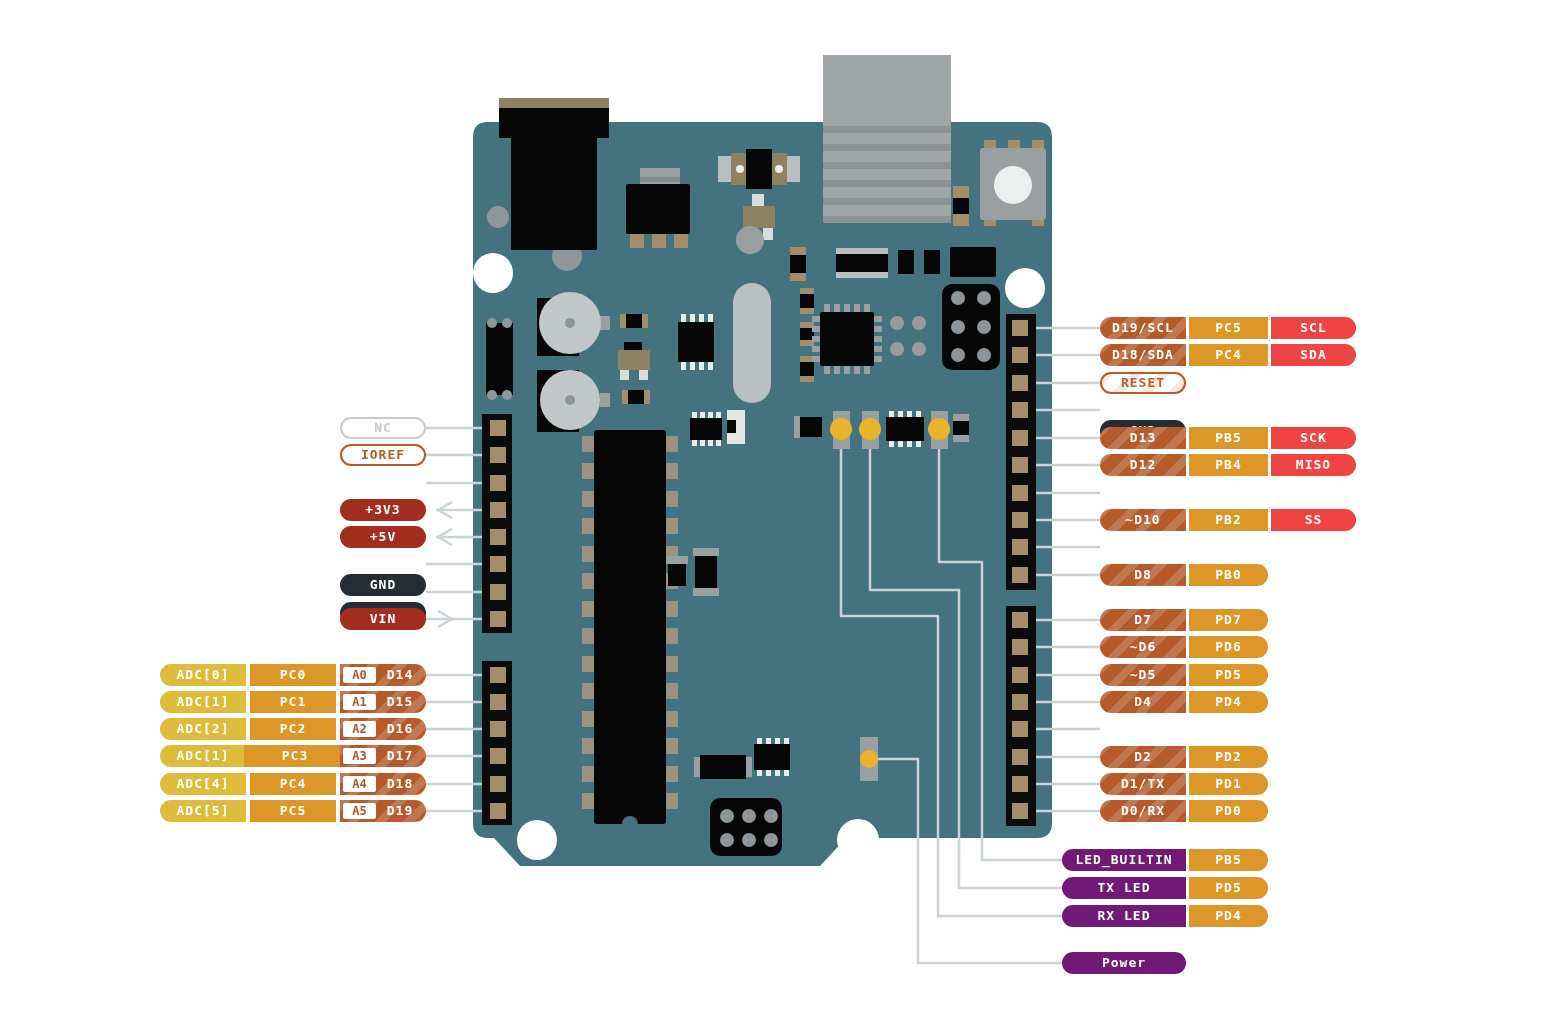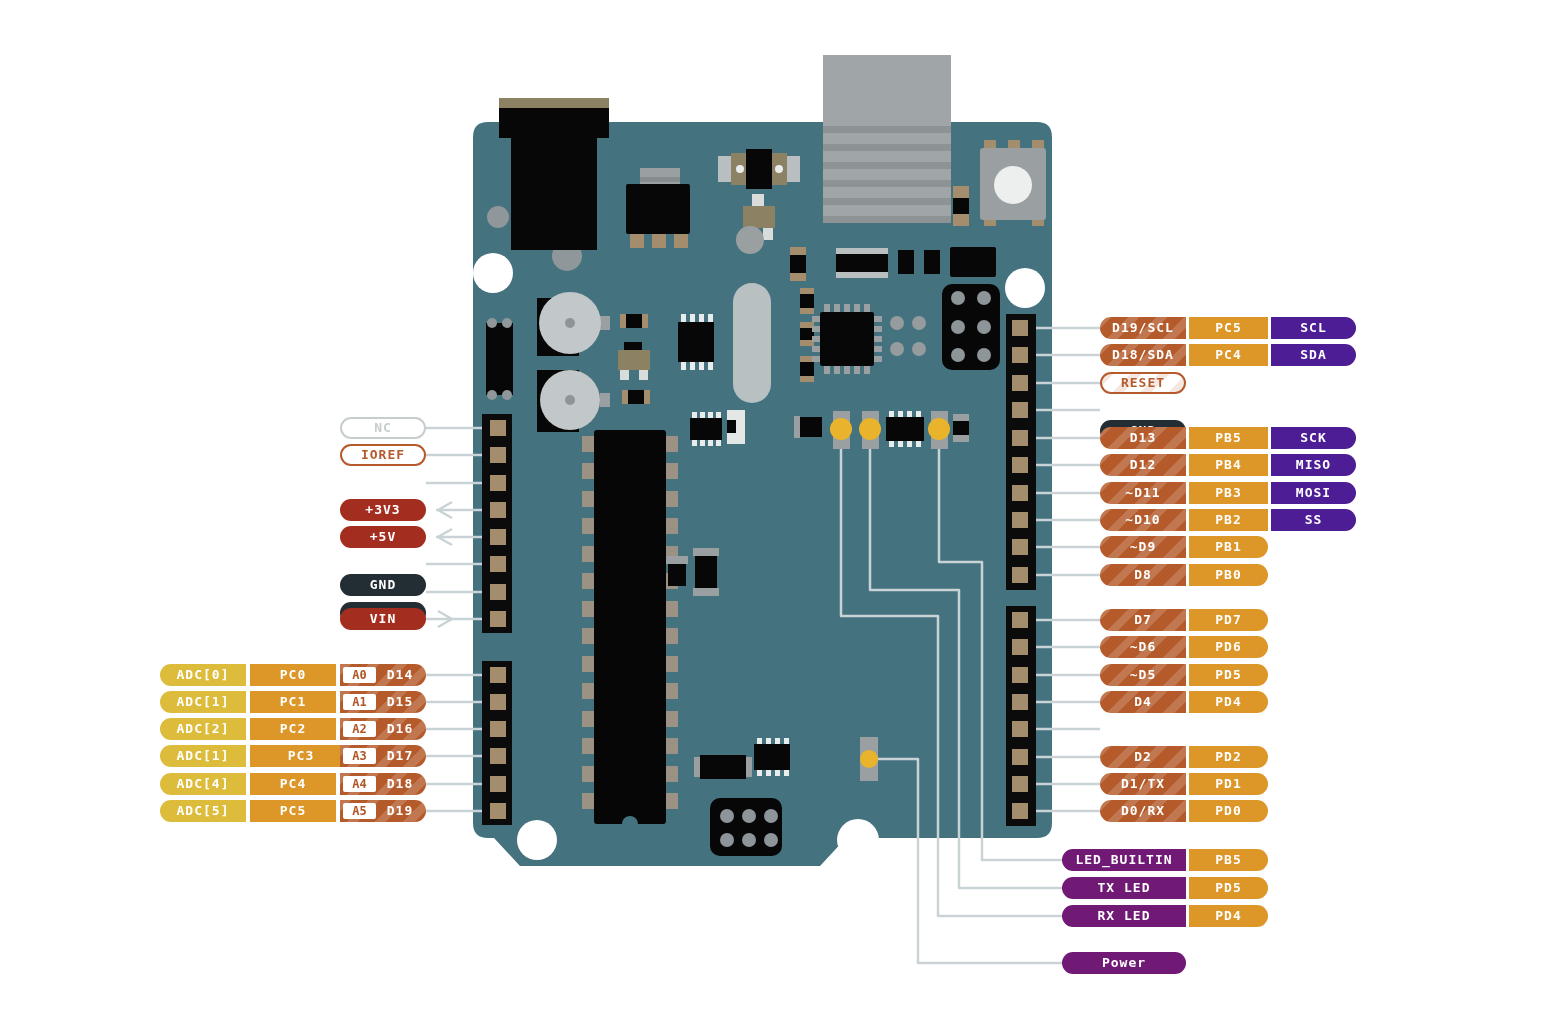--- a/index.html
+++ b/index.html
@@ -5,21 +5,21 @@
   html,body{margin:0;padding:0;background:#fff;}
   #canvas{position:relative;width:1544px;height:1020px;background:#fff;overflow:hidden;
           font-family:"DejaVu Sans Mono","Liberation Mono",monospace;}
   #board-svg{position:absolute;left:0;top:0;}
   .row{position:absolute;left:0;right:0;height:22px;}
   .pill{position:absolute;height:22px;box-sizing:border-box;display:block;
         font:bold 13px "DejaVu Sans Mono","Liberation Mono",monospace;
         color:#fff;text-align:center;line-height:22px;letter-spacing:1px;white-space:nowrap;}
   .c-pin{background:repeating-linear-gradient(135deg,rgba(255,255,255,.17) 0 8px,rgba(255,255,255,0) 8px 20px),#b55b2b;border-radius:11px 0 0 11px;}
   .c-port{background:#dd9628;}
-  .c-fn{background:#4c1d95;border-radius:0 11px 11px 0;}
+  .c-fn{background:#ef4444;border-radius:0 11px 11px 0;}
   .r-end{border-radius:0 11px 11px 0;}
   .l-end{border-radius:11px 0 0 11px;}
   .c-aref{background:repeating-linear-gradient(135deg,rgba(181,91,43,.14) 0 8px,rgba(0,0,0,0) 8px 20px),#fff;
           border:2px solid #b55b2b;color:#b55b2b;border-radius:11px;line-height:18px;}
   .c-outline{background:#fff;border:2px solid #b55b2b;color:#b55b2b;border-radius:11px;line-height:18px;}
   .c-nc{background:#fff;border:2px solid #c7cccd;color:#c7cccd;border-radius:11px;line-height:18px;}
   .c-gnd{background:#232d34;border-radius:11px;margin-top:21px;}
   .c-red{background:#a32d1e;border-radius:11px;}
   .c-green{background:#701a75;}
   .c-adc{background:#ddbc3c;border-radius:11px 0 0 11px;}
@@ -459,21 +459,21 @@
 <div class="row" style="top:718px">
   <span class="pill c-adc" style="left:160px;width:86px">ADC[2]</span>
   <span class="pill c-port" style="left:250px;width:86px">PC2</span>
   <span class="pill c-ad" style="left:340px;width:86px">
         <span class="a-box">A2</span>
         <span class="d-lbl">D16</span>
       </span>
 </div>
 <div class="row" style="top:745px">
   <span class="pill c-adc" style="left:160px;width:86px">ADC[1]</span>
-  <span class="pill c-port" style="left:250px;width:102px">PC3</span>
+  <span class="pill c-port" style="left:244px;width:102px">PC3</span>
   <span class="pill c-ad" style="left:340px;width:86px">
         <span class="a-box">A3</span>
         <span class="d-lbl">D17</span>
       </span>
 </div>
 <div class="row" style="top:773px">
   <span class="pill c-adc" style="left:160px;width:86px">ADC[4]</span>
   <span class="pill c-port" style="left:250px;width:86px">PC4</span>
   <span class="pill c-ad" style="left:340px;width:86px">
         <span class="a-box">A4</span>
@@ -508,34 +508,25 @@
 <div class="row" style="top:427px">
   <span class="pill c-pin" style="left:1100px;width:86px">D13</span>
   <span class="pill c-port" style="left:1189px;width:79px">PB5</span>
   <span class="pill c-fn" style="left:1271px;width:85px">SCK</span>
 </div>
 <div class="row" style="top:454px">
   <span class="pill c-pin" style="left:1100px;width:86px">D12</span>
   <span class="pill c-port" style="left:1189px;width:79px">PB4</span>
   <span class="pill c-fn" style="left:1271px;width:85px">MISO</span>
 </div>
-<div class="row" style="top:482px">
-  <span class="pill c-pin" style="left:1100px;width:86px">~D11</span>
-  <span class="pill c-port" style="left:1189px;width:79px">PB3</span>
-  <span class="pill c-fn" style="left:1271px;width:85px">MOSI</span>
-</div>
 <div class="row" style="top:509px">
   <span class="pill c-pin" style="left:1100px;width:86px">~D10</span>
   <span class="pill c-port" style="left:1189px;width:79px">PB2</span>
   <span class="pill c-fn" style="left:1271px;width:85px">SS</span>
 </div>
-<div class="row" style="top:536px">
-  <span class="pill c-pin" style="left:1100px;width:86px">~D9</span>
-  <span class="pill c-port r-end" style="left:1189px;width:79px">PB1</span>
-</div>
 <div class="row" style="top:564px">
   <span class="pill c-pin" style="left:1100px;width:86px">D8</span>
   <span class="pill c-port r-end" style="left:1189px;width:79px">PB0</span>
 </div>
 <div class="row" style="top:609px">
   <span class="pill c-pin" style="left:1100px;width:86px">D7</span>
   <span class="pill c-port r-end" style="left:1189px;width:79px">PD7</span>
 </div>
 <div class="row" style="top:636px">
   <span class="pill c-pin" style="left:1100px;width:86px">~D6</span>

